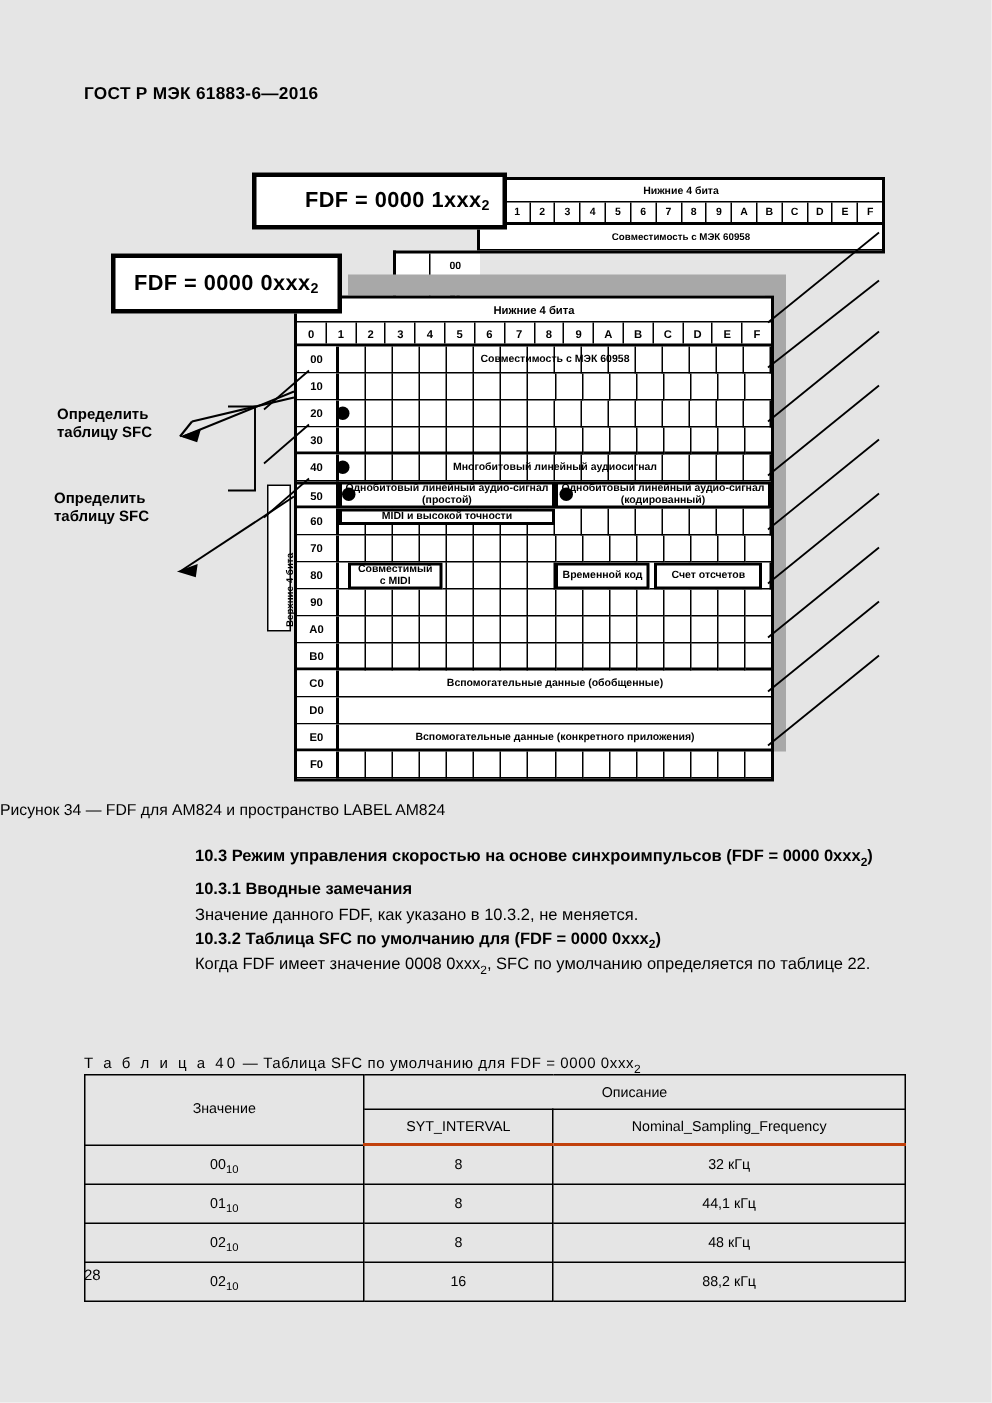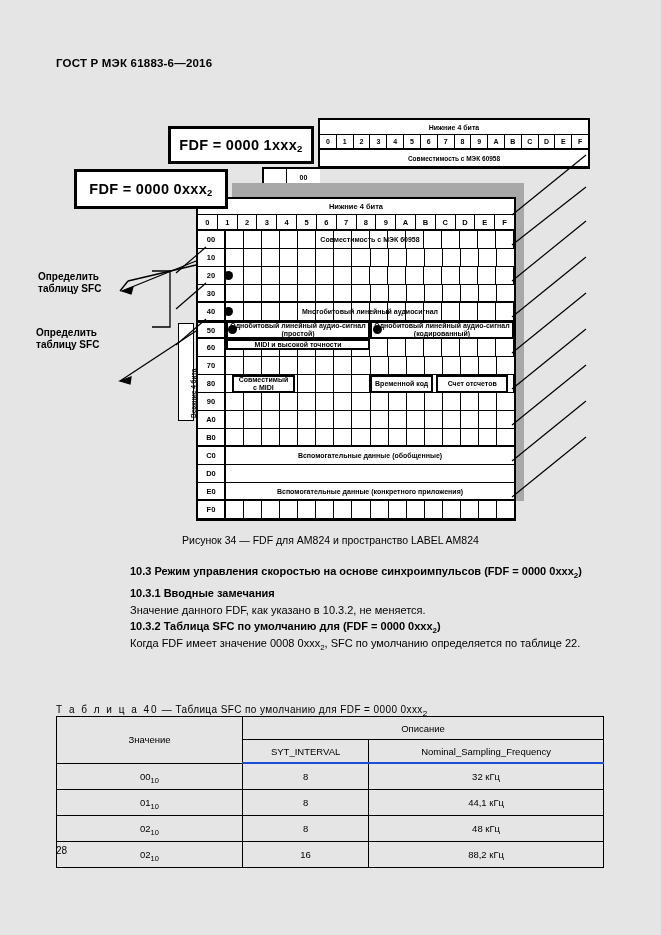--- a/index.html
+++ b/index.html
@@ -50,21 +50,21 @@
     background: #fff;
     font-size: 14.5px;
     font-weight: bold;
     display: flex;
     align-items: center;
     justify-content: center;
     letter-spacing: 0.3px;
     z-index: 40;
   }
   .fdf-box sub { font-size: 9.5px; vertical-align: baseline; position: relative; top: 3px; }
-  #fdf-box-upper { left: 168px; top: 31px;  width: 140px; height: 32px; }
+  #fdf-box-upper { left: 168px; top: 20px;  width: 140px; height: 32px; padding-left: 24px; }
   #fdf-box-lower { left: 74px;  top: 74px;  width: 148px; height: 34px; }
 
   
   .annot {
     position: absolute;
     font-size: 10px;
     font-weight: bold;
     line-height: 12px;
     z-index: 40;
     text-align: left;
@@ -267,21 +267,21 @@
     font-size: 6.5px;
     font-weight: bold;
   }
 
   
   .fig-caption {
     position: absolute;
     left: 0;
     top: 534px;
     width: 661px;
-    text-align: center;
+    text-align: left;
     font-size: 10.5px;
   }
 
   
   .body-wrap {
     position: absolute;
     left: 56px;
     top: 565px;
     width: 548px;
     margin-left: 44px;
@@ -325,21 +325,21 @@
   }
   table.sfc th, table.sfc td {
     border: 1px solid #000;
     text-align: center;
     padding: 0;
     font-weight: normal;
   }
   table.sfc th { height: 22px; }
   table.sfc td { height: 25px; }
   table.sfc .valcol { width: 185px; }
-  table.sfc .hdr-bottom { border-bottom: 2px solid #1d4ed8; }
+  table.sfc .hdr-bottom { border-bottom: 2px solid #c2410c; }
   table.sfc sub { font-size: 7.5px; vertical-align: baseline; position: relative; top: 3px; }
 
   .page-num {
     position: absolute;
     left: 56px;
     top: 845px;
     font-size: 10px;
   }
 </style>
 </head>

